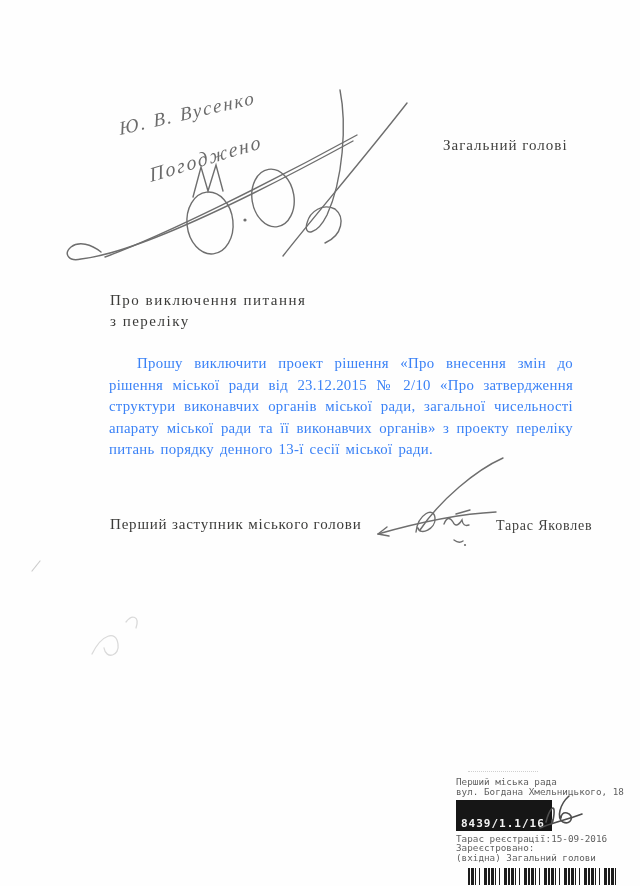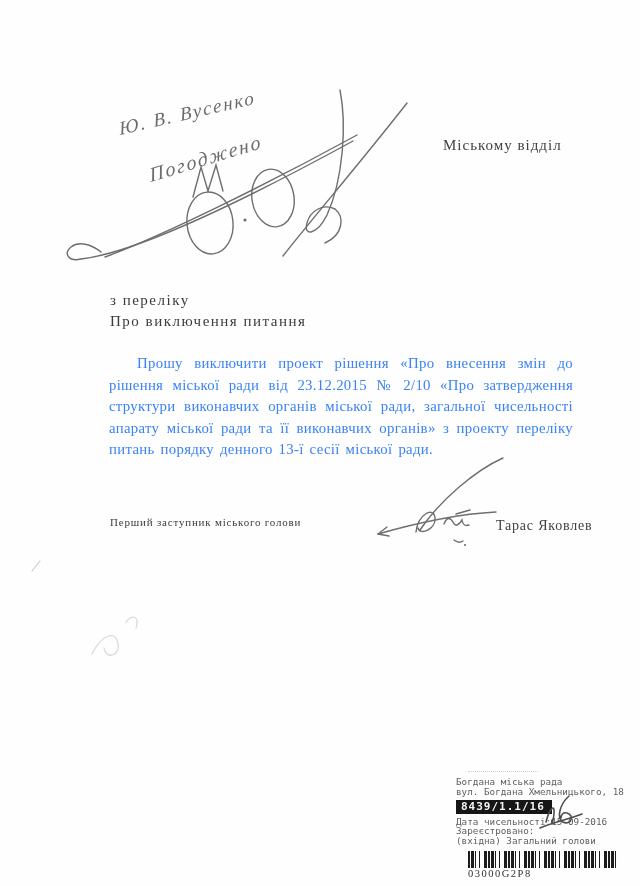--- a/index.html
+++ b/index.html
@@ -9,39 +9,39 @@
     font-family:"Liberation Serif", serif; color:#3c3c3c;
   }
   
   .addressee{position:absolute; left:443px; top:136px; font-size:15px; line-height:19px; letter-spacing:1px; color:#41413f;}
   .subject{position:absolute; left:110px; top:290px; font-size:15px; line-height:21px; letter-spacing:1.5px; color:#3b3b39;}
   .body-par{
     position:absolute; left:109px; top:353px; width:464px; margin:0;
     font-size:14.8px; line-height:21.6px; letter-spacing:.3px; word-spacing:2px;
     text-align:justify; text-align-last:left; text-indent:28px; color:#3b82f6;
   }
-  .sig-title{position:absolute; left:110px; top:516px; font-size:11px; letter-spacing:.8px; color:#3b3b39;}
+  .sig-title{position:absolute; left:110px; top:516px; font-size:15px; letter-spacing:.8px; color:#3b3b39;}
   .sig-name{position:absolute; left:496px; top:518px; font-size:14px; letter-spacing:.8px; color:#41413f;}
 
   
   .hw{position:absolute; font-family:"Liberation Serif", serif; font-style:italic; color:#6b6b6b; transform-origin:left top; white-space:nowrap;}
   .hw-name{left:118px; top:118px; font-size:19px; letter-spacing:2px; transform:rotate(-13deg) skewX(-6deg);}
   .hw-agreed{left:148px; top:164px; font-size:20px; letter-spacing:2px; transform:rotate(-17deg) skewX(-8deg);}
   svg.ink{position:absolute; overflow:visible;}
   svg.ink path, svg.ink ellipse, svg.ink line{fill:none; stroke:#6e6e6e; stroke-width:1.4; stroke-linecap:round;}
   svg.ink circle{fill:#6e6e6e; stroke:none;}
   #hw-top{left:55px; top:85px;}
   #sig-deputy{left:368px; top:452px;}
   #stamp-mark{left:536px; top:790px;}
   #stamp-mark path{stroke:#4d4d4d; stroke-width:1.6;}
 
   
   .stamp{position:absolute; left:456px; top:777px; width:180px; font-family:"DejaVu Sans Mono", monospace; font-size:9.3px; line-height:9.8px; color:#5f5f5f; letter-spacing:0;}
   .stamp .ln{white-space:nowrap;}
-  .stamp .regnum{display:inline-block; margin:3px 0 2px 0; background:#161616; color:#f4f4f4; font-weight:bold; font-size:11px; line-height:12px; padding:1px 7px 1px 5px; letter-spacing:1px;}
+  .stamp .regnum{display:inline-block; margin:3px 0 2px 0; background:#161616; color:#f4f4f4; font-weight:bold; font-size:11px; line-height:12px; padding:18px 7px 1px 5px; letter-spacing:1px;}
   .stamp .dateline{margin-top:1px;}
   .barcode{margin-top:5px; margin-left:12px; width:150px; height:17px;
     background:repeating-linear-gradient(90deg,
       #1c1c1c 0 1.5px, #fdfdfd 1.5px 3px,
       #1c1c1c 3px 6px, #fdfdfd 6px 7px,
       #1c1c1c 7px 8.2px, #fdfdfd 8.2px 11px,
       #1c1c1c 11px 12px, #fdfdfd 12px 15.5px,
       #1c1c1c 15.5px 18.5px, #fdfdfd 18.5px 20px);}
   .barcode-value{margin-top:1px; margin-left:12px; font-size:10.5px; letter-spacing:1.5px; color:#2e2e2e;font-family:Liberation Serif, serif;}
   .stamp-topline{position:absolute; left:468px; top:771px; width:70px; border-top:1px dotted #bdbdbd; opacity:.7;}
@@ -69,26 +69,26 @@
     <circle cx="190" cy="135" r="1.6"></circle>
 
     <path d="M285,5 C292,40 288,95 272,130 C262,150 248,152 252,138 C255,126 268,118 280,124 C290,132 288,150 270,158"></path>
 
     <path d="M228,171 C252,140 310,72 352,18"></path>
   </svg>
   <div class="hw hw-name">Ю. В. Вусенко</div>
   <div class="hw hw-agreed">Погоджено</div>
 
   <div class="addressee">
-    <div>Міському відділ</div>
+    <div>Загальний голові</div>
   </div>
 
   <div class="subject">
+    <div>Про виключення питання</div>
     <div>з переліку</div>
-    <div>Про виключення питання</div>
   </div>
 
   <p class="body-par">Прошу виключити проект рішення «Про внесення змін до рішення міської ради від 23.12.2015 № 2/10 «Про затвердження структури виконавчих органів міської ради, загальної чисельності апарату міської ради та її виконавчих органів» з проекту переліку питань порядку денного 13-ї сесії міської ради.</p>
 
   <div class="sig-title">Перший заступник міського голови</div>
   <svg id="sig-deputy" class="ink" width="145" height="100" viewBox="0 0 145 100">
     <path d="M10,82 C45,72 90,62 128,60"></path>
     <path d="M10,82 L19,75 M10,82 L21,84"></path>
     <path d="M52,78 C72,48 108,18 135,6"></path>
     <path d="M48,80 C50,62 66,54 67,66 C68,77 52,84 50,76"></path>
@@ -102,24 +102,24 @@
   <svg id="art1" class="ink artifact" width="14" height="16" viewBox="0 0 14 16">
     <path d="M2,13 L10,3"></path>
   </svg>
   <svg id="art2" class="ink artifact" width="60" height="62" viewBox="0 0 60 62">
     <path d="M6,52 C16,32 30,28 32,42 C34,54 20,58 18,46"></path>
     <path d="M40,20 C46,12 54,14 50,26"></path>
   </svg>
 
   <div class="stamp-topline"></div>
   <div class="stamp">
-    <div class="ln">Богдана міська рада</div>
+    <div class="ln">Перший міська рада</div>
     <div class="ln">вул. Богдана Хмельницького, 18</div>
     <div><span class="regnum">8439/1.1/16</span></div>
-    <div class="ln dateline"><span>Дата чисельності:</span><span>15-09-2016</span></div>
+    <div class="ln dateline"><span>Тарас реєстрації:</span><span>15-09-2016</span></div>
     <div class="ln">Зареєстровано:</div>
     <div class="ln">(вхідна) Загальний голови</div>
     <div class="barcode"></div>
     <div class="barcode-value">03000G2P8</div>
   </div>
   <svg id="stamp-mark" class="ink" width="52" height="44" viewBox="0 0 52 44">
     <path d="M10,32 C13,20 19,12 18,24 C17,33 15,37 16,30"></path>
     <path d="M33,6 C24,14 20,28 27,32 C35,36 39,25 31,23 C27,22 25,25 25,28"></path>
     <path d="M4,38 C16,33 30,30 46,24"></path>
   </svg>

